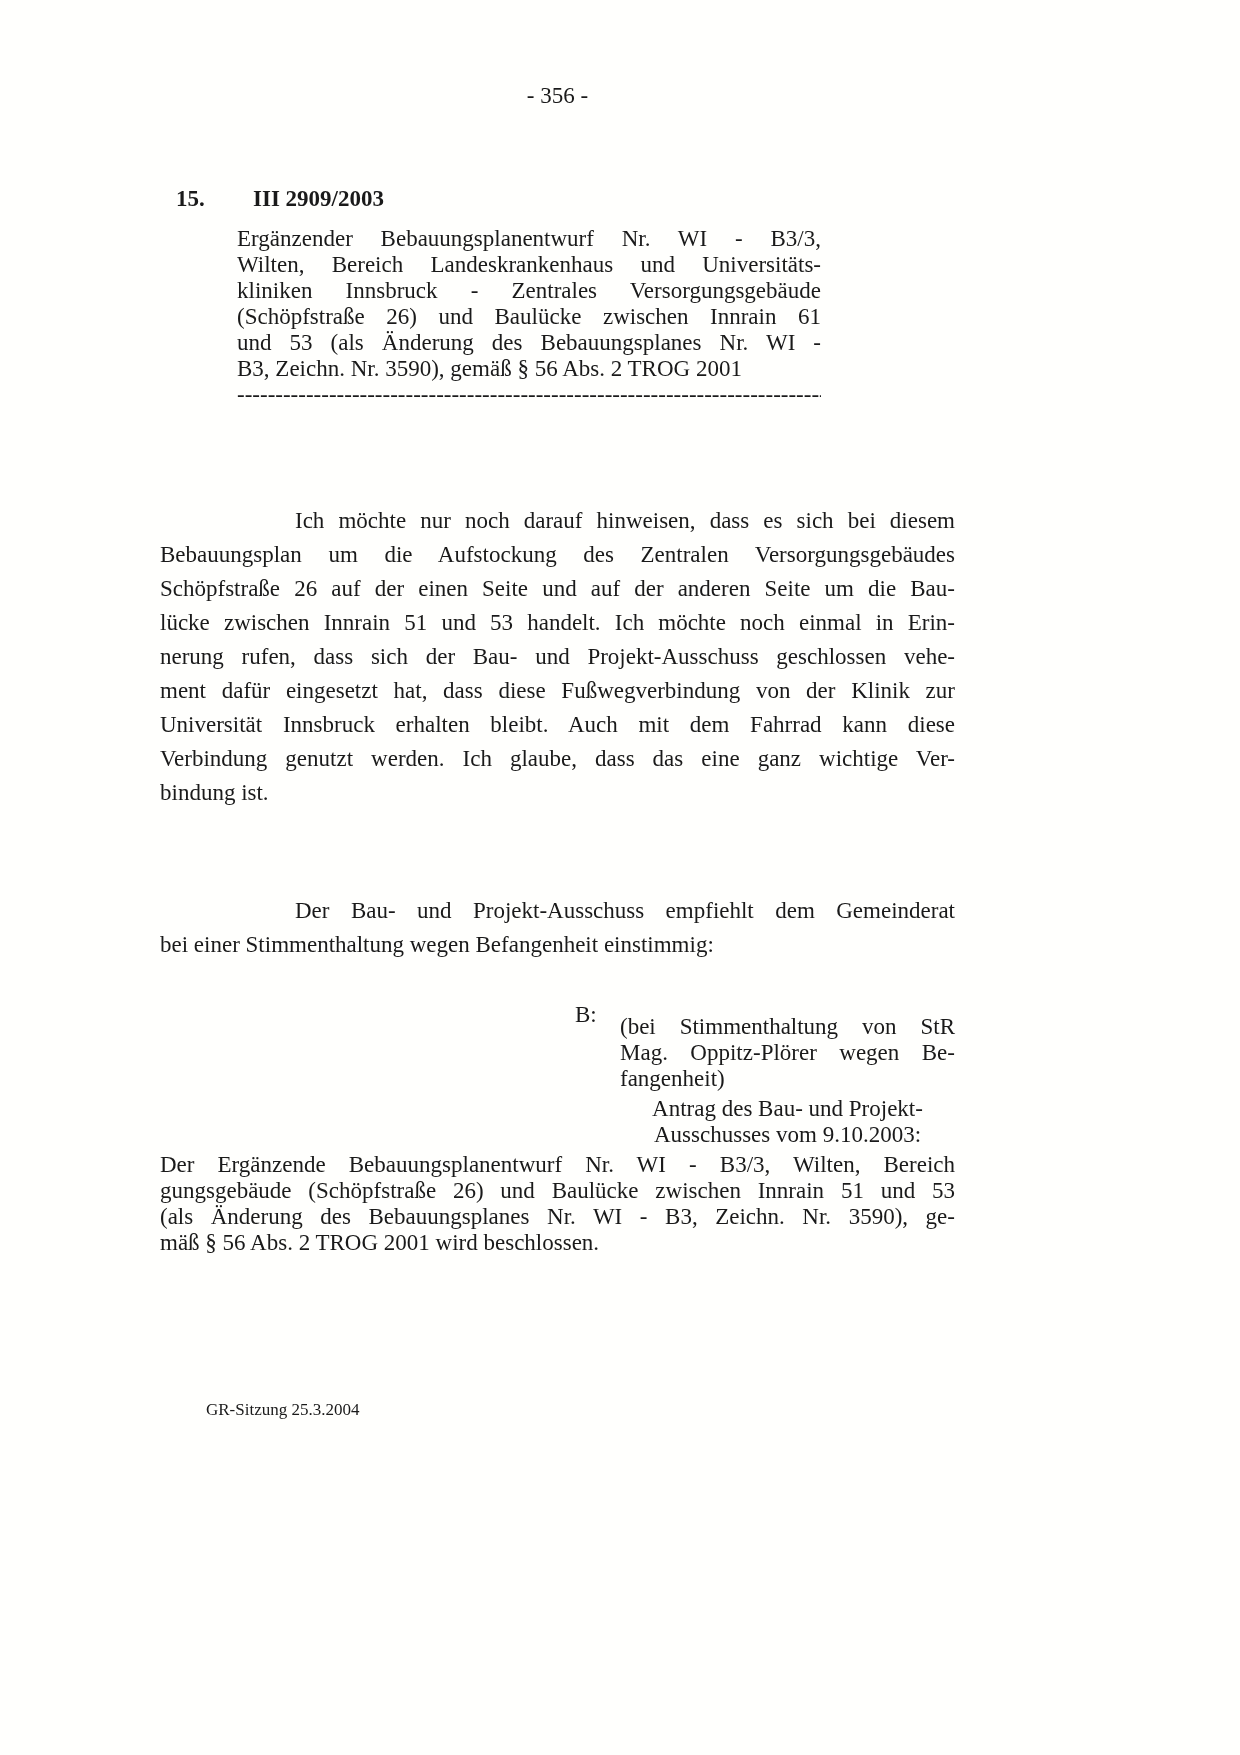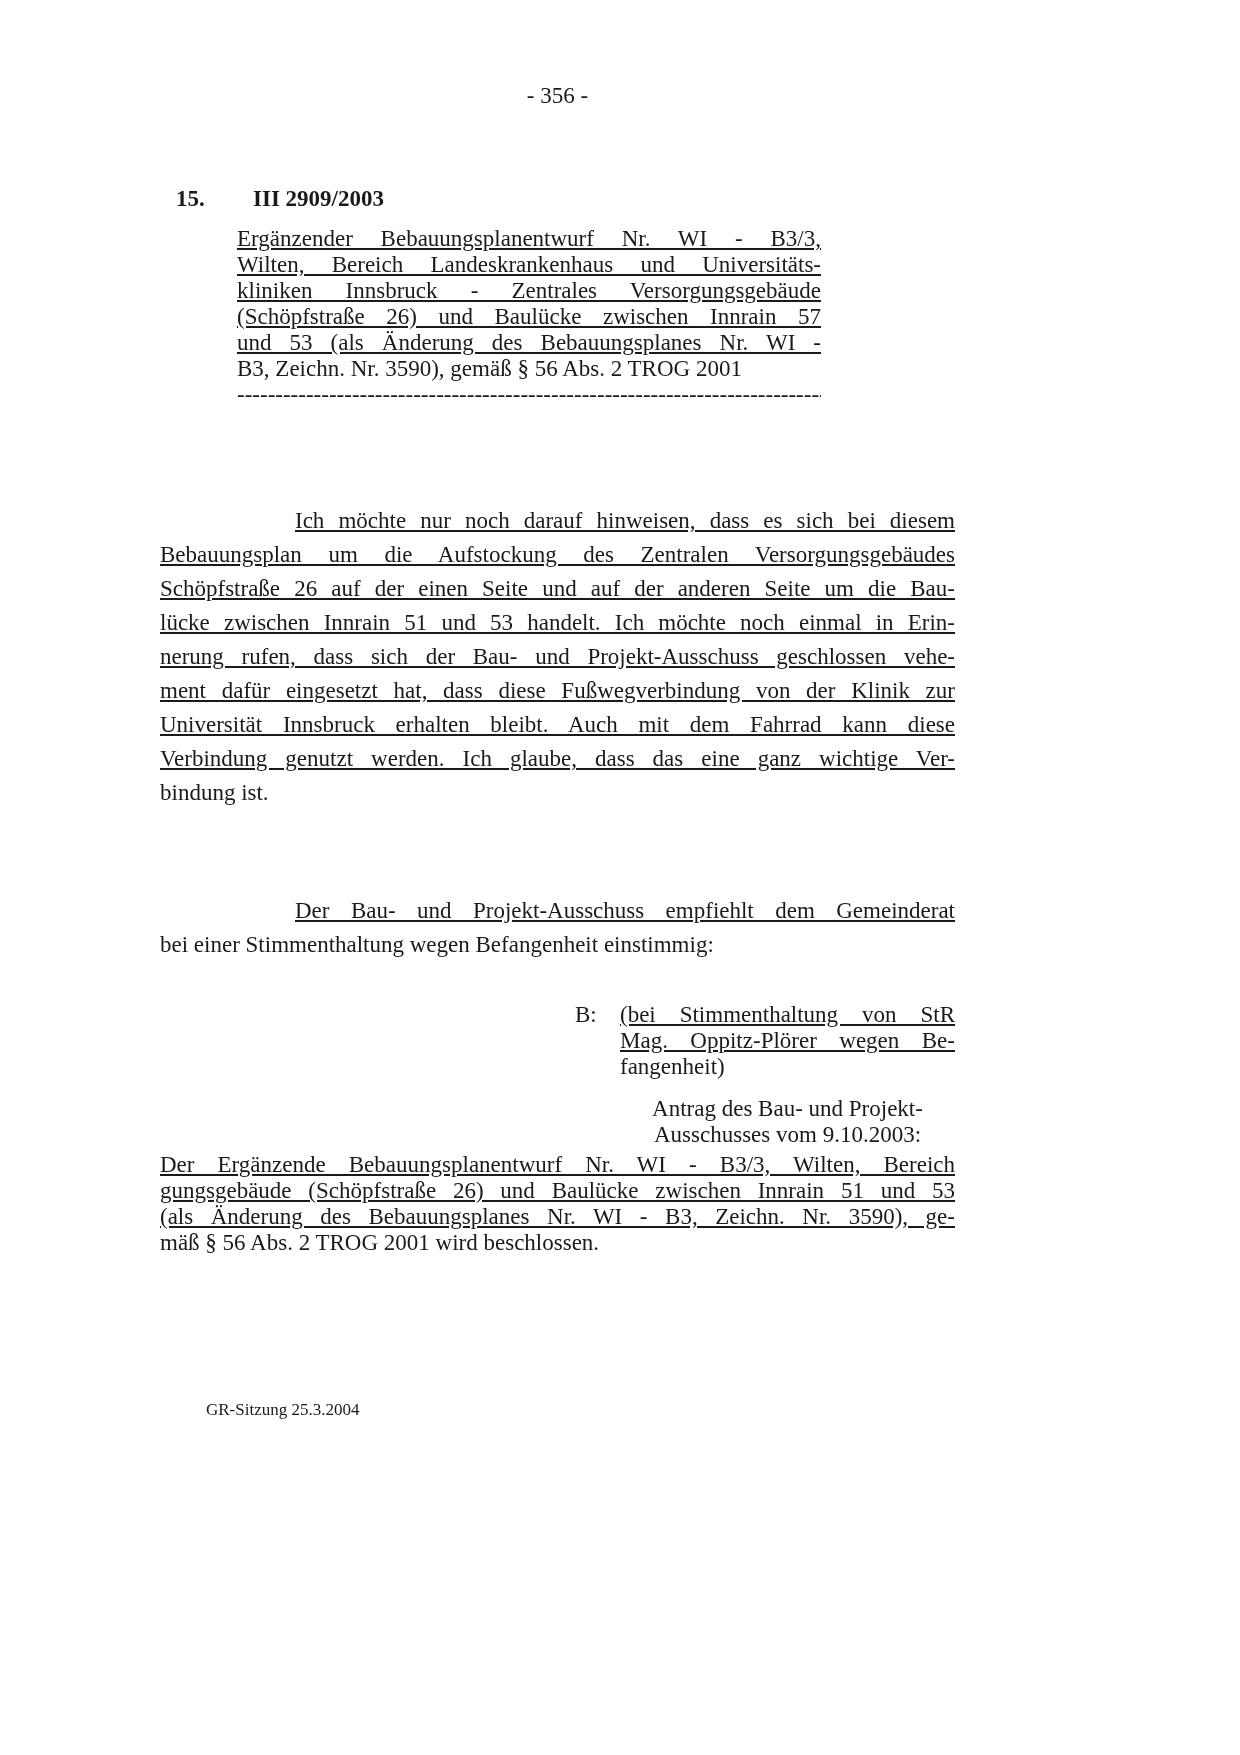--- a/index.html
+++ b/index.html
@@ -12,55 +12,55 @@
   .page{
     position:relative;width:1240px;height:1755px;
     background:#fffffd;overflow:hidden;
   }
   .abs{position:absolute;}
   
   .t{font-size:23px;line-height:26px;}
   
   .tb{font-size:23px;line-height:34px;}
   
-  .jl{text-align:justify;text-align-last:justify;text-decoration:underline;}
+  .jl{text-align:justify;text-align-last:justify;}
   .ind{text-indent:135px;}
   .u{text-decoration:underline;}
 
   #pagenum{left:160px;top:83px;width:795px;text-align:center;}
   #itemhead{left:176px;top:186px;width:795px;font-weight:bold;}
   #itemhead .num{display:inline-block;width:77px;}
   #subject{left:237px;top:226px;width:584px;}
   #sep{left:237px;top:382px;width:584px;white-space:nowrap;overflow:hidden;}
   #p1{left:160px;top:402px;width:795px;}
   #p2{left:160px;top:504px;width:795px;}
   #reco{left:160px;top:894px;width:795px;}
   #vote{left:575px;top:1002px;width:380px;}
   #vote .vl{position:absolute;left:0;top:0;}
-  #vote .vlines{margin-left:45px;width:335px;}
+  #vote .vlines{margin-left:45px;width:335px;margin-top:12px;}
   #motion{left:620px;top:1096px;width:335px;text-align:center;}
   #reso{left:160px;top:1152px;width:795px;}
   #footer{left:166px;top:1400px;font-size:17px;line-height:20px;margin-left:40px;}
 </style>
 </head>
 <body>
 
 <div class="page">
 
   <div id="pagenum" class="abs t">- 356 -</div>
 
   <div id="itemhead" class="abs t">
     <span class="num">15.</span><span>III 2909/2003</span>
   </div>
 
   <div id="subject" class="abs t">
     <div class="jl">Ergänzender Bebauungsplanentwurf Nr. WI - B3/3,</div>
     <div class="jl">Wilten, Bereich Landeskrankenhaus und Universitäts-</div>
     <div class="jl">kliniken Innsbruck - Zentrales Versorgungsgebäude</div>
-    <div class="jl">(Schöpfstraße 26) und Baulücke zwischen Innrain 57</div>
+    <div class="jl">(Schöpfstraße 26) und Baulücke zwischen Innrain 61</div>
     <div class="jl">und 53 (als Änderung des Bebauungsplanes Nr. WI -</div>
     <div>B3, Zeichn. Nr. 3590), gemäß § 56 Abs. 2 TROG 2001</div>
   </div>
 
   <div id="sep" class="abs t">--------------------------------------------------------------------------------</div>
 
 
   <div id="p2" class="abs">
     <div class="tb jl ind">Ich möchte nur noch darauf hinweisen, dass es sich bei diesem</div>
     <div class="tb jl">Bebauungsplan um die Aufstockung des Zentralen Versorgungsgebäudes</div>

